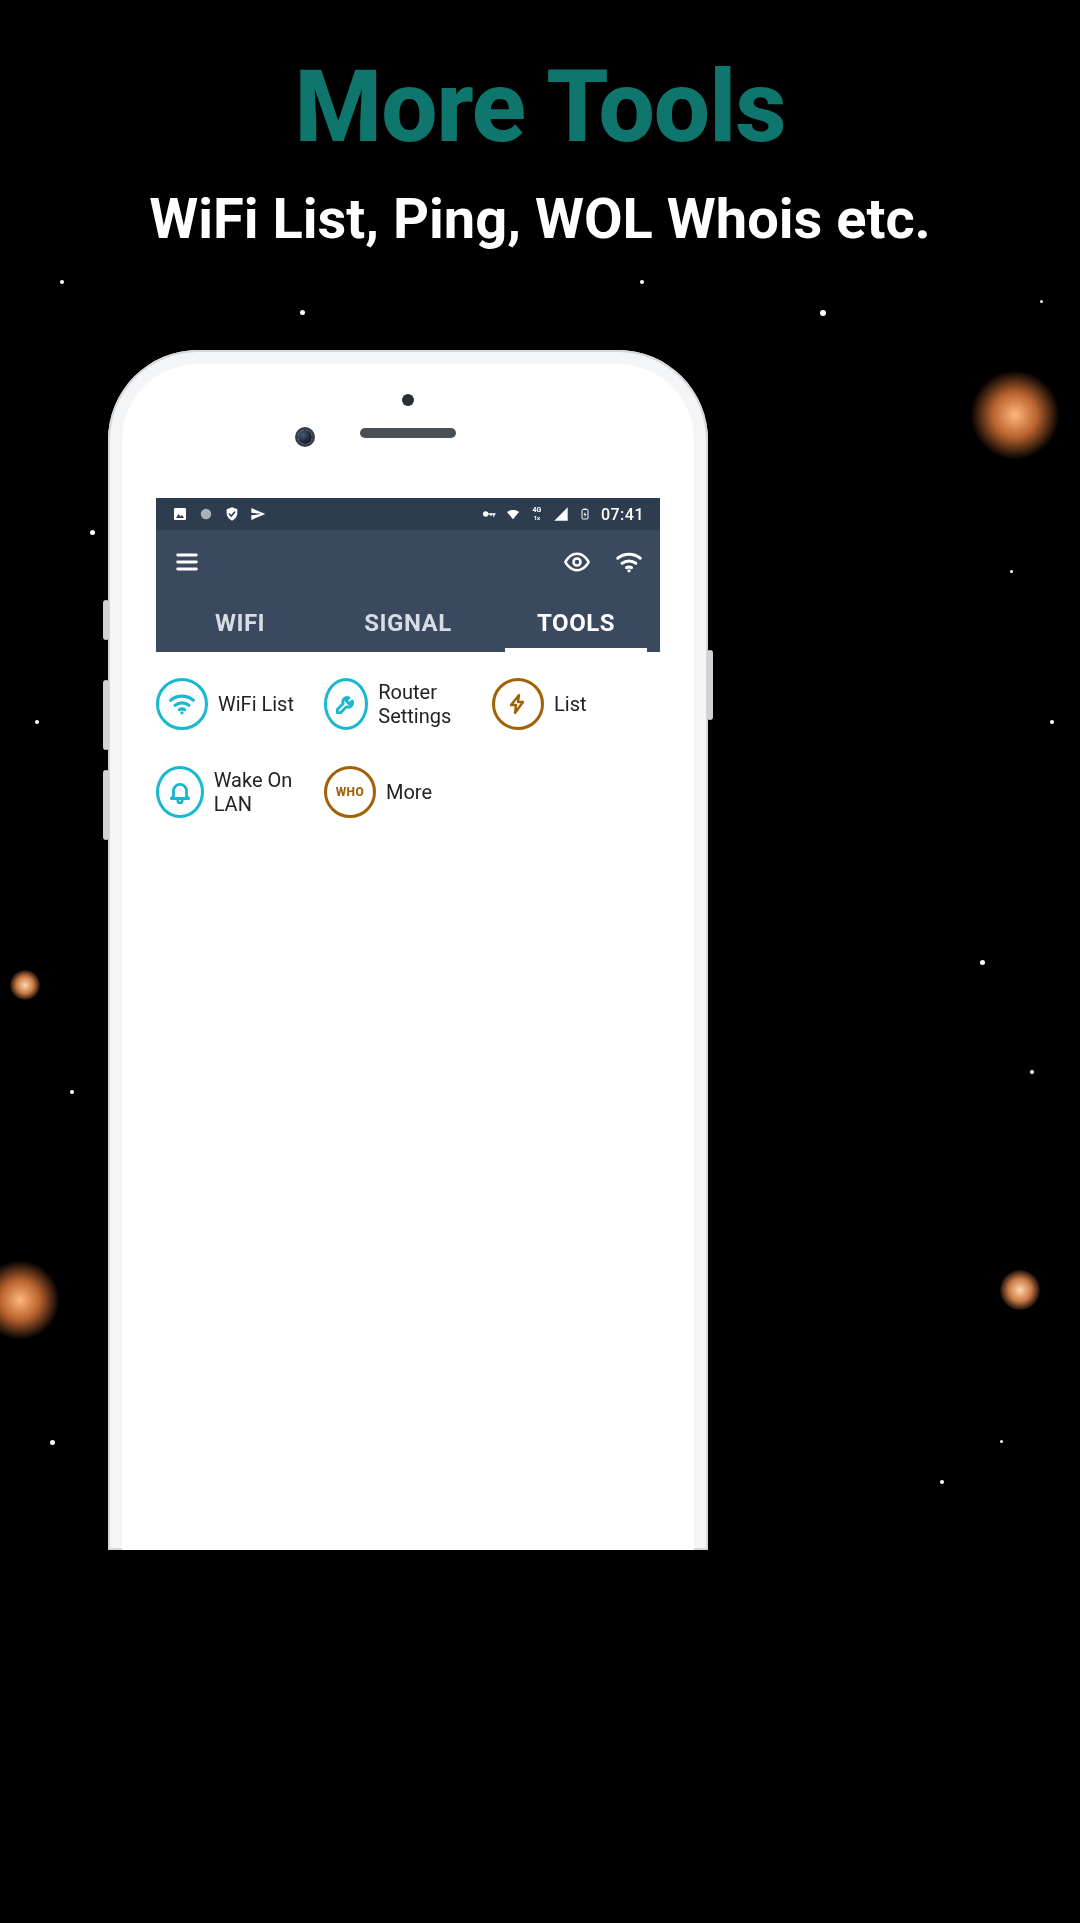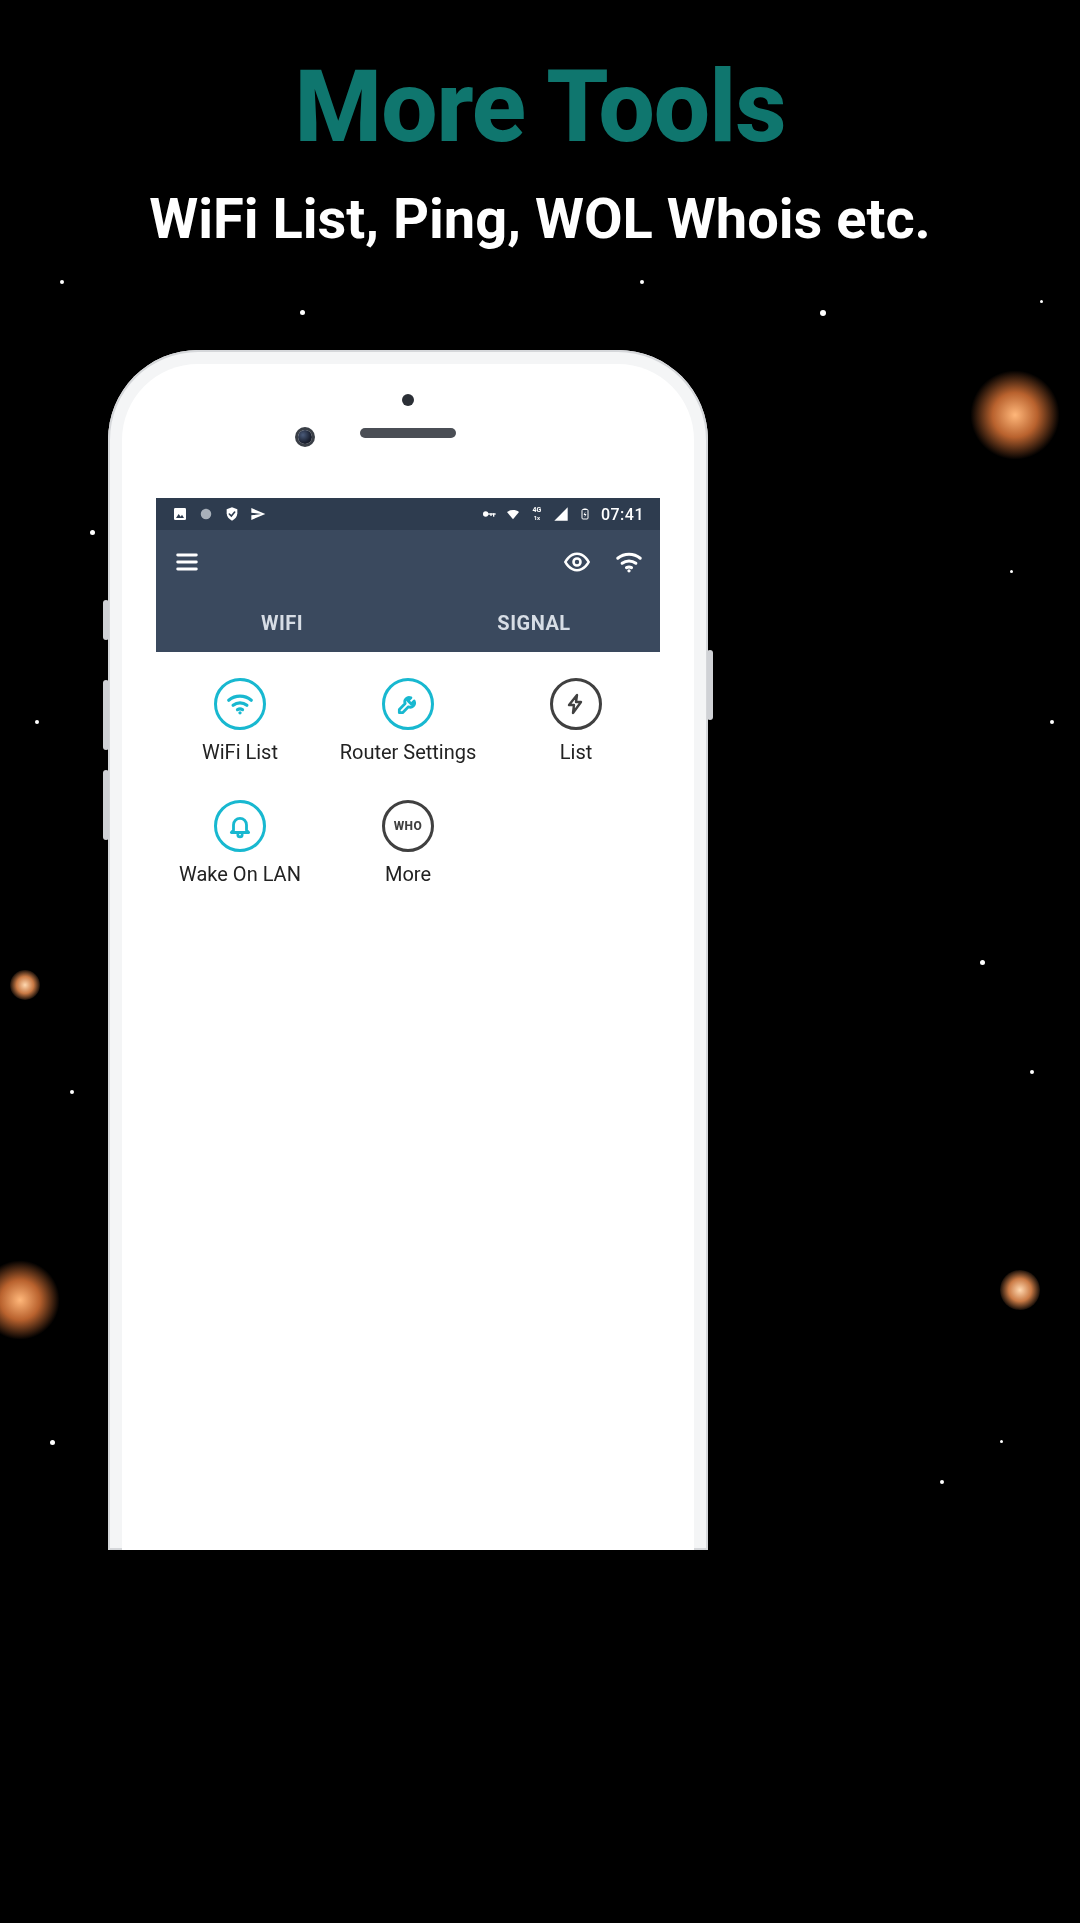--- a/index.html
+++ b/index.html
@@ -98,21 +98,21 @@
 
   
   .tabs {
     background: #3a495e;
     display: flex;
     height: 58px;
   }
   .tab {
     flex: 1;
     color: #d7dde5;
-    font-size: 20px;
+    font-size: 24px;
     font-weight: 700;
     letter-spacing: 0.5px;
     display: flex; align-items: center; justify-content: center;
     position: relative;
     cursor: pointer;
   }
   .tab.active { color: #fff; }
   .tab.active::after {
     content: "";
     position: absolute; left: 8%; right: 8%; bottom: 0;
@@ -121,31 +121,31 @@
 
   
   .tools {
     background: #fff;
     padding: 26px 0 0 0;
     display: grid;
     grid-template-columns: repeat(3, 1fr);
     row-gap: 36px;
   }
   .tool {
-    display: flex; flex-direction: column; align-items: center;
+    display: flex; flex-direction: row; align-items: center;
     gap: 10px;
     cursor: pointer;
   }
   .tool .circle {
     width: 52px; height: 52px; border-radius: 50%;
     border: 3px solid;
     display: flex; align-items: center; justify-content: center;
   }
   .cyan { color: #18b8d0; border-color: #18b8d0; }
-  .purple { color: #404040; border-color: #9b6dd7; }
+  .purple { color: #a16207; border-color: #9b6dd7; }
   .tool-label { color: #222; font-size: 20px; }
   .who-text { font-size: 12px; font-weight: 800; letter-spacing: 0.5px; }
 
   
   .btn-side { position: absolute; background: #d0d2d6; border-radius: 3px; }
   .btn-mute { left: -5px; top: 250px; width: 6px; height: 40px; }
   .btn-vol1 { left: -5px; top: 330px; width: 6px; height: 70px; }
   .btn-vol2 { left: -5px; top: 420px; width: 6px; height: 70px; }
   .btn-pwr  { right: -5px; top: 300px; width: 6px; height: 70px; }
 </style>
@@ -274,20 +274,23 @@
         </span>
       </div>
 
       <div class="tabs">
         <div class="tab">
           <span>WIFI</span>
         </div>
         <div class="tab">
           <span>SIGNAL</span>
         </div>
+        <div class="tab active">
+          <span>TOOLS</span>
+        </div>
       </div>
 
       <div class="tools">
 
         <div class="tool">
           <div class="circle cyan">
             <svg viewBox="0 0 24 24" width="30" height="30" fill="none" stroke="currentColor" stroke-width="2.6" stroke-linecap="round">
                 <path d="M3 9a14 14 0 0 1 18 0"></path>
                 <path d="M6.5 13a9 9 0 0 1 11 0"></path>
                 <path d="M10 16.5a4 4 0 0 1 4 0"></path>

